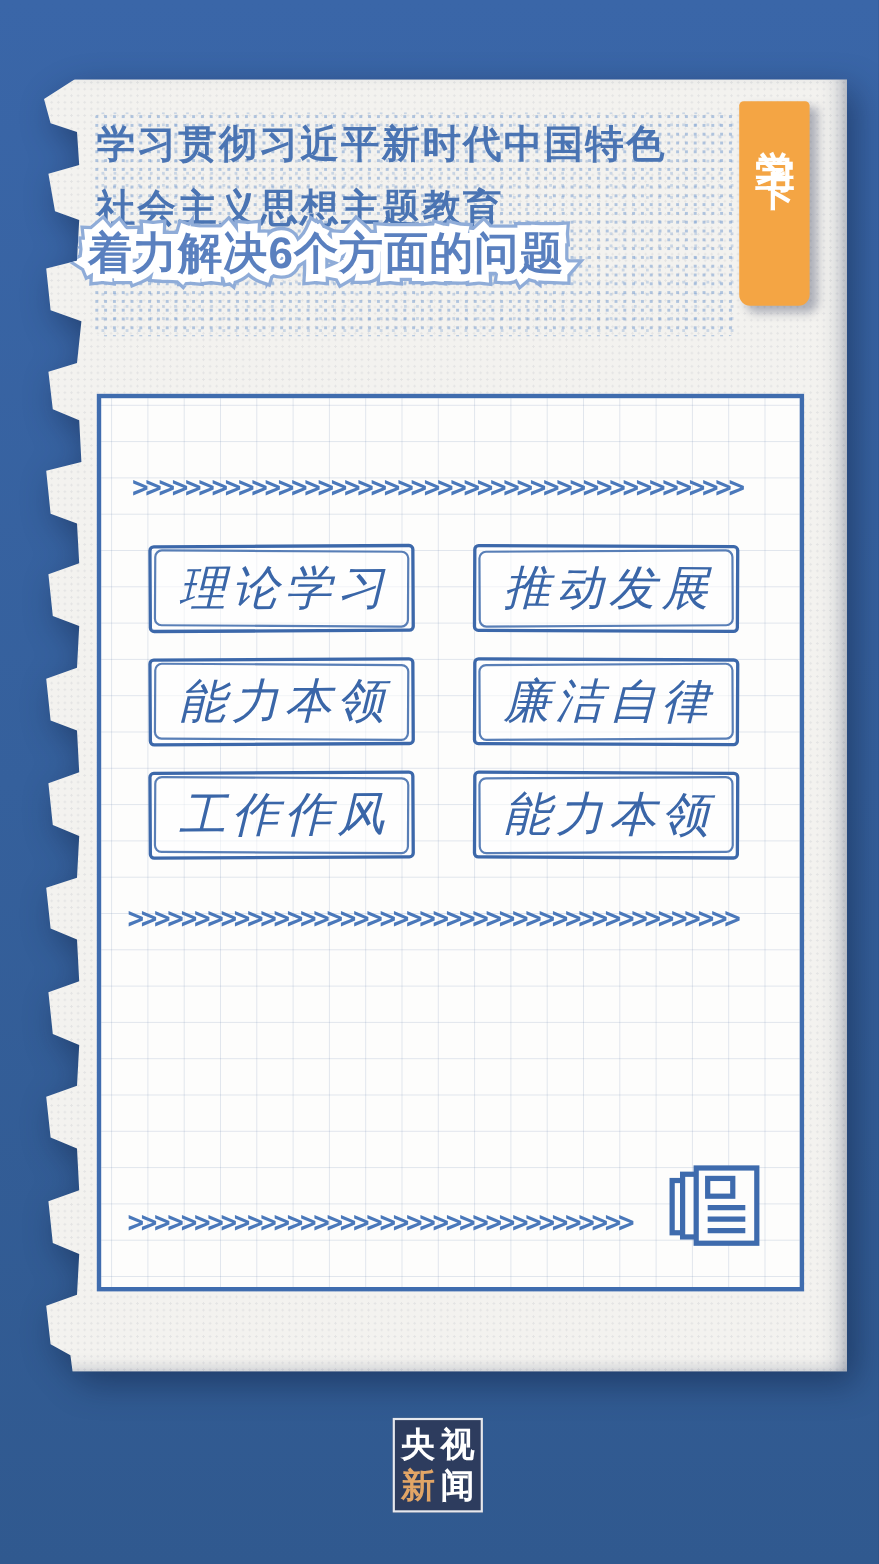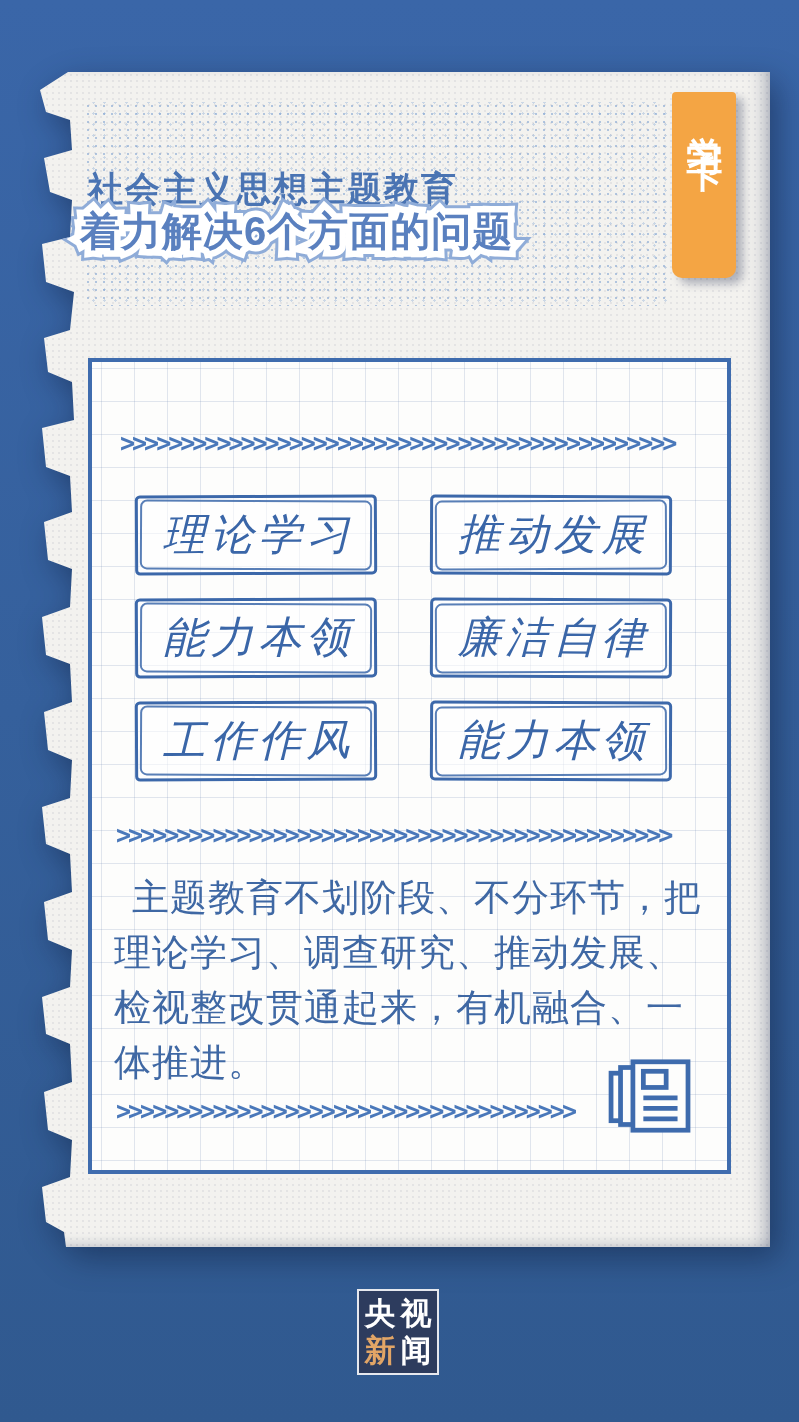--- a/index.html
+++ b/index.html
@@ -92,20 +92,21 @@
 </style>
 </head>
 <body>
 
 <div class="page">
 
   <div class="paper-wrap">
     <div class="paper">
 
       <div class="halftone"></div>
+      <div class="eyebrow l1">学习贯彻习近平新时代中国特色</div>
       <div class="eyebrow l2">社会主义思想主题教育</div>
       <div class="big-title">
         <span class="t-outer">着力解决6个方面的问题</span>
         <span class="t-mid">着力解决6个方面的问题</span>
         <span class="t-fill">着力解决6个方面的问题</span>
       </div>
       <div class="tab">
         <span class="tab-label">学习卡</span>
       </div>
 
@@ -129,21 +130,20 @@
           <div class="topic-box">
             <span class="topic-label">工作作风</span>
           </div>
           <div class="topic-box">
             <span class="topic-label">能力本领</span>
           </div>
         </div>
 
         <div class="chevrons chev-mid">&gt;&gt;&gt;&gt;&gt;&gt;&gt;&gt;&gt;&gt;&gt;&gt;&gt;&gt;&gt;&gt;&gt;&gt;&gt;&gt;&gt;&gt;&gt;&gt;&gt;&gt;&gt;&gt;&gt;&gt;&gt;&gt;&gt;&gt;&gt;&gt;&gt;&gt;&gt;&gt;&gt;&gt;&gt;&gt;&gt;&gt;</div>
 
-        <div class="paragraph">主题教育不划阶段、不分环节，把理论学习、调查研究、推动发展、检视整改贯通起来，有机融合、一体推进。</div>
 
         <div class="chevrons chev-bottom">&gt;&gt;&gt;&gt;&gt;&gt;&gt;&gt;&gt;&gt;&gt;&gt;&gt;&gt;&gt;&gt;&gt;&gt;&gt;&gt;&gt;&gt;&gt;&gt;&gt;&gt;&gt;&gt;&gt;&gt;&gt;&gt;&gt;&gt;&gt;&gt;&gt;&gt;</div>
 
         <div class="doc-icon">
           <svg width="88" height="76" viewBox="0 0 92 80" aria-hidden="true">
             <rect x="5" y="16" width="13" height="50" fill="#fdfdfc" stroke="#3e6bad" stroke-width="5"></rect>
             <rect x="15" y="10" width="16" height="60" fill="#fdfdfc" stroke="#3e6bad" stroke-width="5"></rect>
             <rect x="28" y="4" width="58" height="72" fill="#fdfdfc" stroke="#3e6bad" stroke-width="5"></rect>
             <rect x="39" y="14" width="24" height="17" fill="none" stroke="#3e6bad" stroke-width="5"></rect>
             <line x1="39" y1="42" x2="75" y2="42" stroke="#3e6bad" stroke-width="5"></line>

